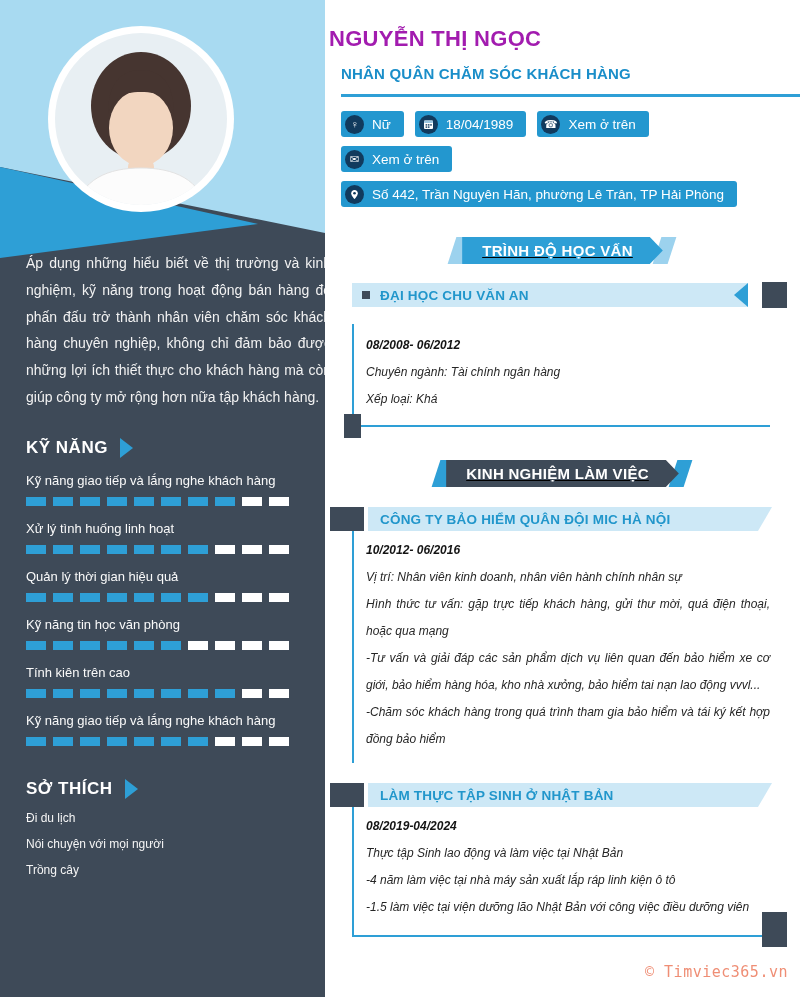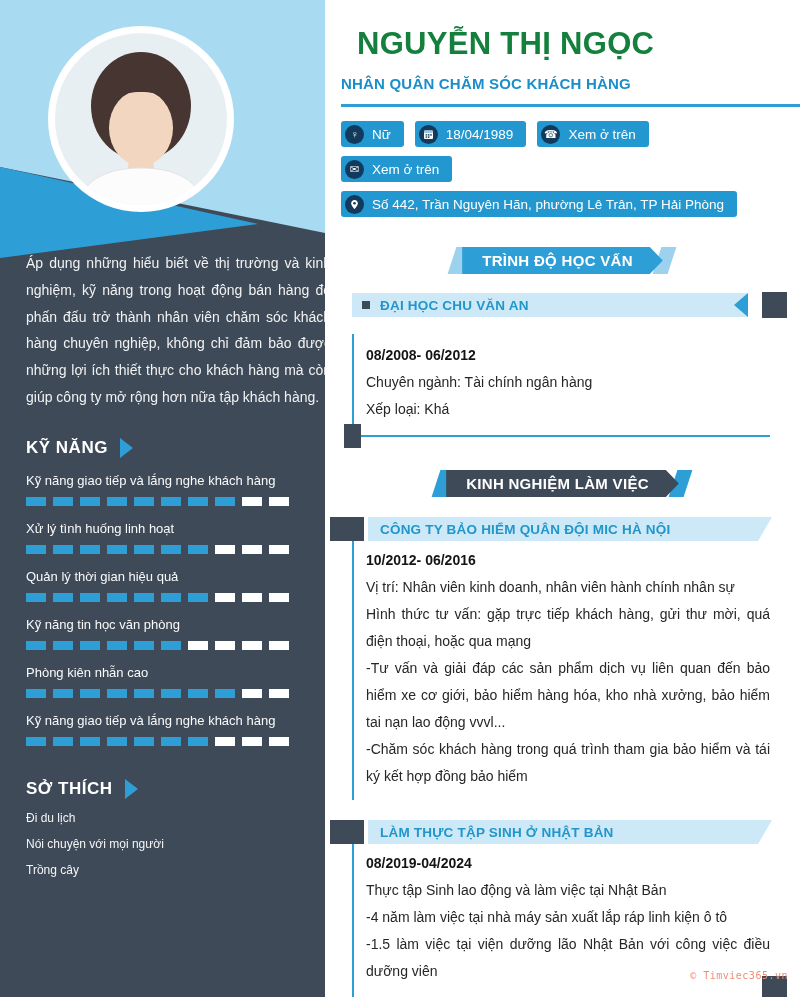--- a/index.html
+++ b/index.html
@@ -53,21 +53,21 @@
     display:block;font-size:13px;color:#fafafa;white-space:nowrap;margin-bottom:9px;
   }
   .bar{display:flex;gap:7px;}
   .seg{width:20px;height:9px;background:#ffffff;display:inline-block;}
   .seg.on{background:var(--accent);}
   .hobby{margin-top:12px;font-size:12px;color:#f5f5f5;}
 
   
   .content{position:absolute;left:325px;top:0;width:475px;height:100%;background:#ffffff;}
   .cv-name{
-    margin:26px 0 0 32px;font-size:31px;font-weight:bold;color:#15803d;
+    margin:26px 0 0 4px;font-size:22px;font-weight:bold;color:#a21caf;
     letter-spacing:.3px;white-space:nowrap;
   }
   .cv-title{
     margin:13px 0 0 16px;font-size:15px;font-weight:bold;color:var(--subtitle);
     letter-spacing:.2px;white-space:nowrap;
   }
   .rule{margin:12px 0 0 16px;height:3px;background:var(--accent);}
 
   .contact{margin:14px 0 0 16px;}
   .contact-row{margin-bottom:9px;display:flex;}
@@ -80,21 +80,21 @@
   .pill:last-child{margin-right:0;}
   .icon-circle{
     width:19px;height:19px;border-radius:50%;background:var(--icon-circle);
     color:#ffffff;display:flex;align-items:center;justify-content:center;
     font-size:11px;margin-right:8px;flex:0 0 19px;
   }
   .icon-circle svg{display:block;}
 
   
   .ribbon-wrap{
-    margin-top:30px;display:flex;justify-content:center;position:relative;
+    margin-top:30px;display:flex;justify-content:center;position:relative;text-decoration:underline;
   }
   .ribbon-inner{position:relative;display:inline-block;}
   .ribbon{
     position:relative;z-index:1;height:27px;line-height:27px;
     color:#ffffff;font-size:15px;font-weight:bold;letter-spacing:.3px;
     padding:0 30px 0 20px;white-space:nowrap;
     clip-path:polygon(0 0,calc(100% - 13px) 0,100% 50%,calc(100% - 13px) 100%,0 100%);
   }
   .ribbon.edu-ribbon{background:var(--accent);}
   .ribbon.exp-ribbon{background:var(--sidebar);}
@@ -127,21 +127,21 @@
 
   .edu-body{
     margin-left:27px;width:418px;position:relative;
     border-left:2px solid var(--accent);
     border-bottom:2px solid var(--accent);
     padding:8px 0 12px 12px;
   }
   .edu-body .corner{
     position:absolute;left:-10px;bottom:-13px;width:17px;height:24px;background:var(--sidebar);
   }
-  .line{font-size:14px;line-height:27px;color:#262626;}
+  .line{font-size:12px;line-height:27px;color:#262626;font-style:italic;}
   .line.bold{font-weight:bold;color:#141414;}
 
   
   .job-head{display:flex;align-items:center;margin:20px 0 0 5px;}
   .lead-block{width:34px;height:24px;background:var(--sidebar);margin-right:4px;flex:0 0 34px;}
   .job-strip{
     width:404px;padding:0 22px 0 12px;
     clip-path:polygon(0 0,100% 0,calc(100% - 14px) 100%,0 100%);
   }
   .job-body{
@@ -151,21 +151,21 @@
     text-align:justify;
   }
   .job-body.closing{border-bottom:2px solid var(--accent);padding-bottom:14px;}
   .job-body .corner-r{
     position:absolute;right:-17px;bottom:-12px;width:25px;height:35px;background:var(--sidebar);
   }
 
   .footer{
     position:absolute;right:12px;bottom:16px;
     font-family:"DejaVu Sans Mono",monospace;
-    font-size:10px;color:var(--footer);letter-spacing:.5px;
+    font-size:15px;color:var(--footer);letter-spacing:.5px;
   }
 </style>
 </head>
 <body>
 
 <div class="page">
 
   <aside class="sidebar">
     <svg class="photo-area" width="325" height="270" viewBox="0 0 325 270">
       <polygon points="0,0 325,0 325,233 0,167" style="fill:var(--photo-bg)"></polygon>
@@ -248,21 +248,21 @@
             <span class="seg on"></span>
             <span class="seg on"></span>
             <span class="seg on"></span>
             <span class="seg"></span>
             <span class="seg"></span>
             <span class="seg"></span>
             <span class="seg"></span>
           </div>
       </div>
       <div class="skill">
-        <span class="skill-label">Phòng kiên nhẫn cao</span>
+        <span class="skill-label">Tính kiên trên cao</span>
         <div class="bar">
             <span class="seg on"></span>
             <span class="seg on"></span>
             <span class="seg on"></span>
             <span class="seg on"></span>
             <span class="seg on"></span>
             <span class="seg on"></span>
             <span class="seg on"></span>
             <span class="seg on"></span>
             <span class="seg"></span>

